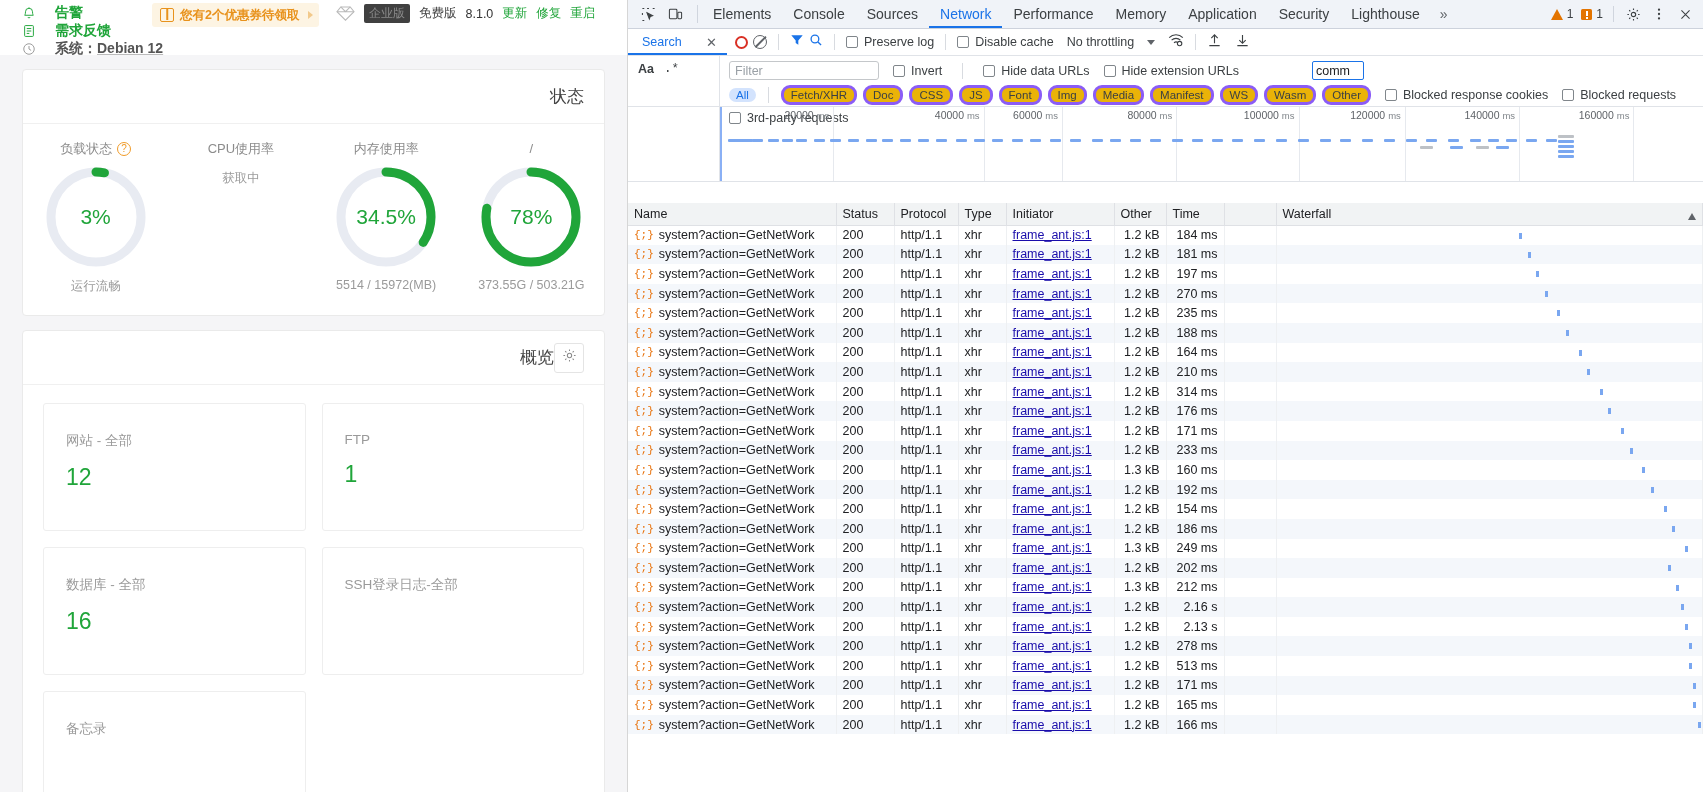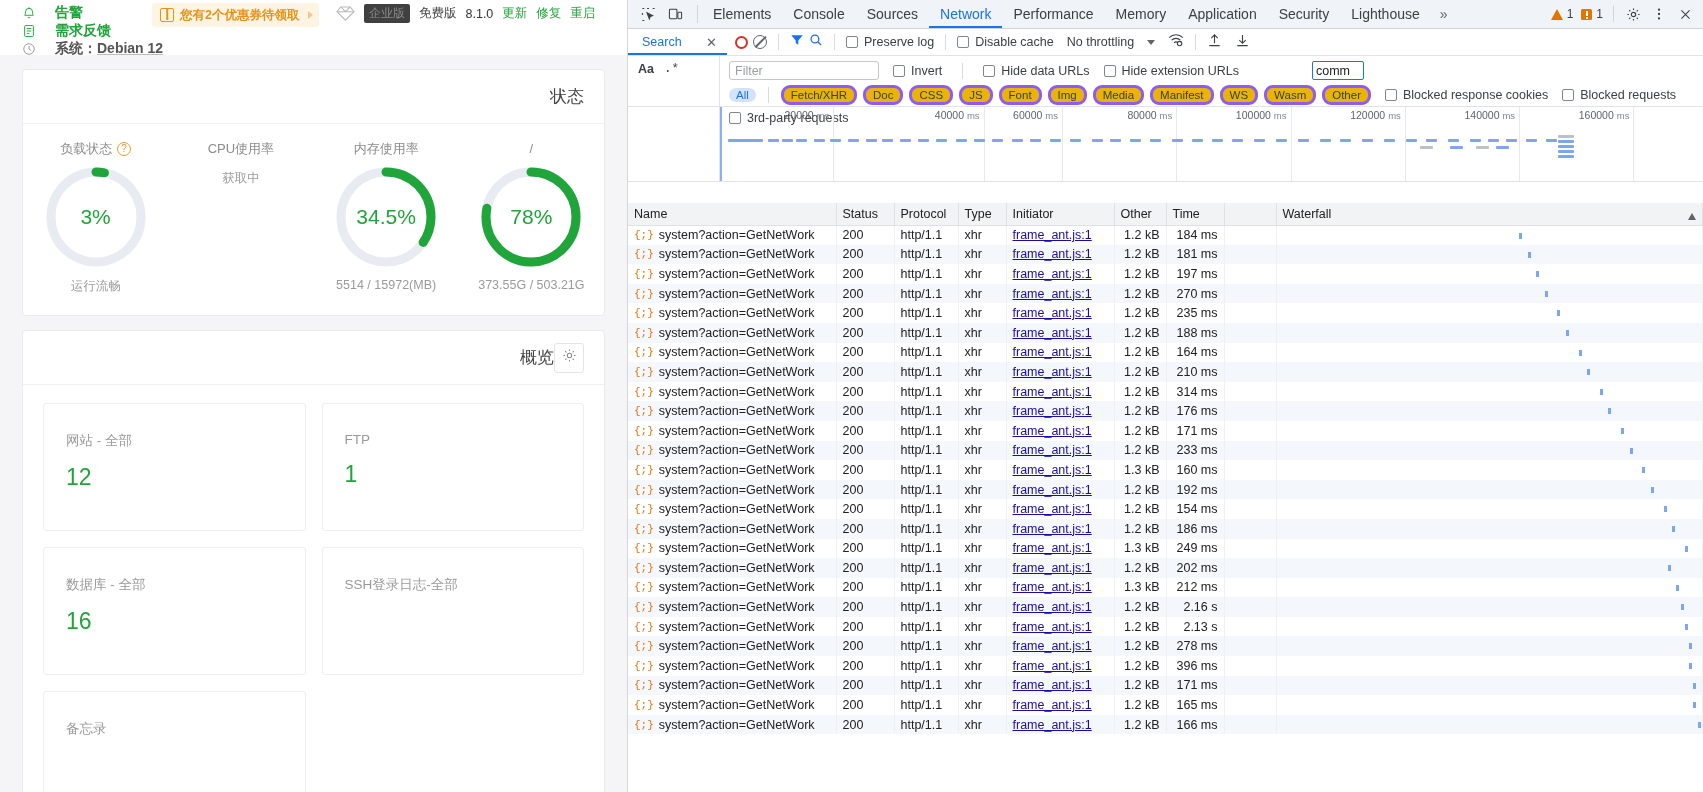--- a/index.html
+++ b/index.html
@@ -555,21 +555,21 @@
           </div>
           <div class="ov-tick" style="left: 0px; width: 228.605px; margin-left: 36px;">
             <span>40000 <i>ms</i></span>
           </div>
           <div class="ov-tick" style="left: 0px; width: 342.907px;">
             <span>60000 <i>ms</i></span>
           </div>
           <div class="ov-tick" style="left: 0px; width: 457.209px;">
             <span>80000 <i>ms</i></span>
           </div>
-          <div class="ov-tick" style="left: 0px; width: 571.512px;">
+          <div class="ov-tick" style="left: 8px; width: 571.512px;">
             <span>100000 <i>ms</i></span>
           </div>
           <div class="ov-tick" style="left: 0px; width: 685.814px;">
             <span>120000 <i>ms</i></span>
           </div>
           <div class="ov-tick" style="left: 0px; width: 800.116px;">
             <span>140000 <i>ms</i></span>
           </div>
           <div class="ov-tick" style="left: 0px; width: 914.419px;">
             <span>160000 <i>ms</i></span>
@@ -1061,21 +1061,21 @@
                   <span class="name-cell">
                     <span class="xhr-ico">{;}</span>
                     <span>system?action=GetNetWork</span>
                   </span>
                 </td>
                 <td>200</td>
                 <td>http/1.1</td>
                 <td>xhr</td>
                 <td><span class="init-link">frame_ant.js:1</span></td>
                 <td class="r">1.2 kB</td>
-                <td class="r">396 ms</td>
+                <td class="r">513 ms</td>
                 <td></td>
                 <td class="wf-cell">
                   <span class="wf-bar" style="left:97%"></span>
                 </td>
               </tr>
               <tr class="odd">
                 <td>
                   <span class="name-cell">
                     <span class="xhr-ico">{;}</span>
                     <span>system?action=GetNetWork</span>

